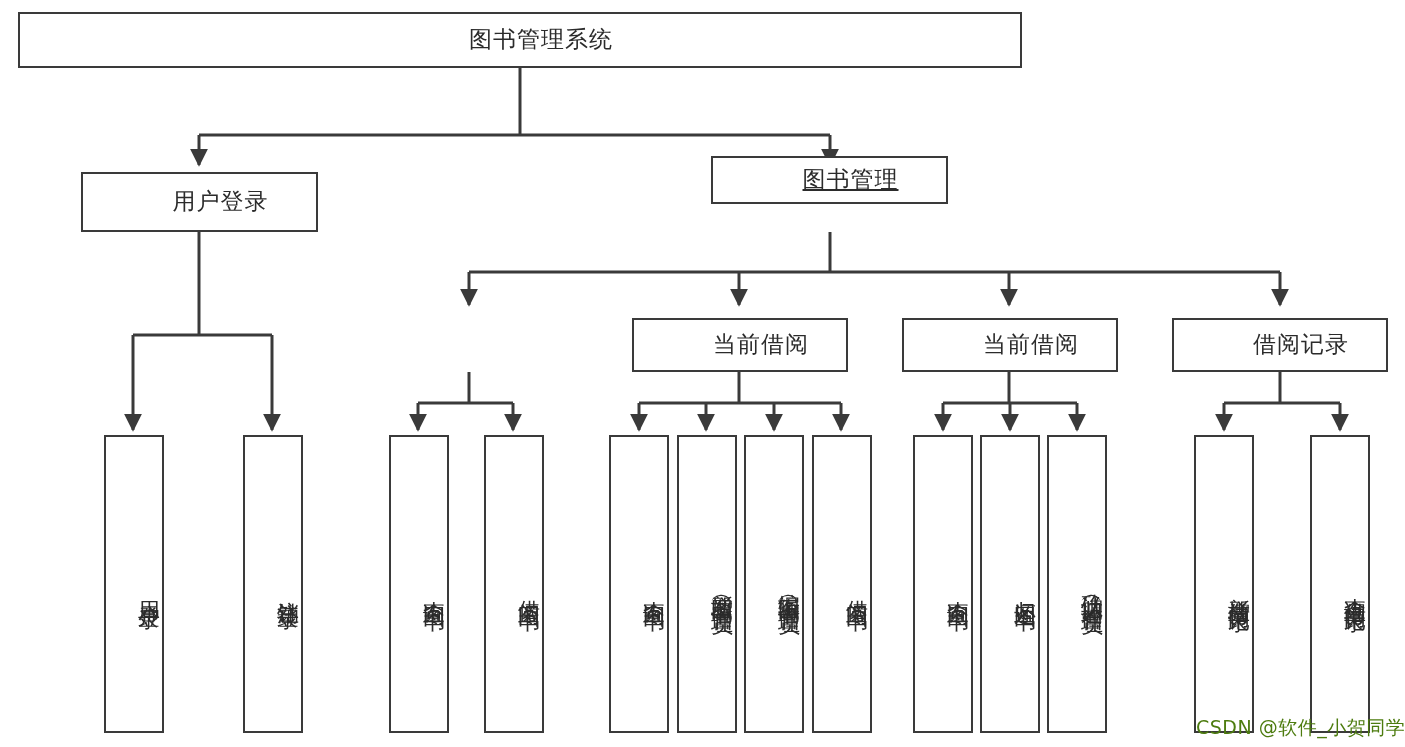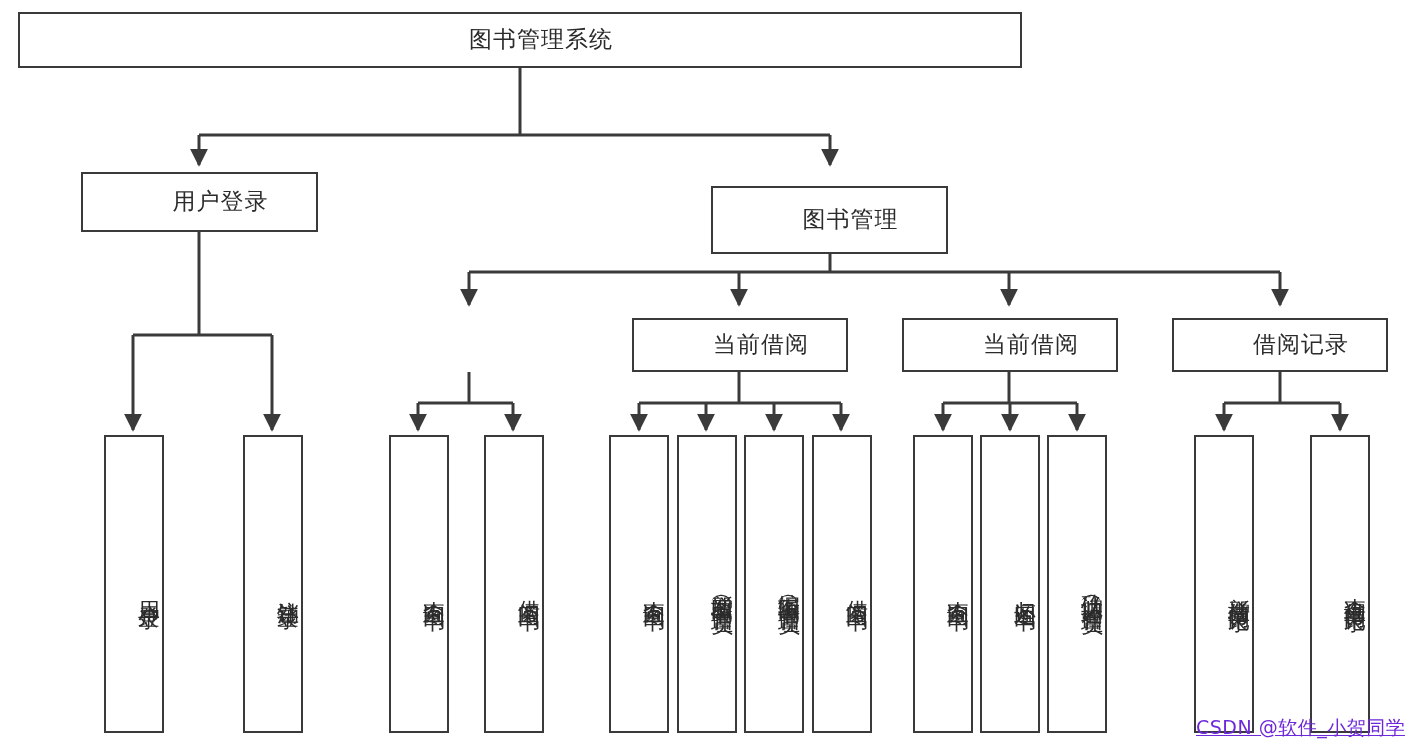--- a/index.html
+++ b/index.html
@@ -51,26 +51,25 @@
     padding-top: 10px;
     align-items: flex-start;
     justify-content: center;
   }
   .node .label {
     display: block;
     white-space: pre;
   }
   .watermark {
     position: absolute;
-    color: #6d28d9;
+    color: #4d7c0f;
     font-size: 19px;
     letter-spacing: 0.5px;
     white-space: nowrap;
     user-select: none;
-    text-decoration: underline;
   }
 </style>
 </head>
 <body>
 
 <div id="diagram-root">
 
   <svg id="edge-layer" viewBox="0 0 1405 747" width="1405" height="747" xmlns="http://www.w3.org/2000/svg">
     <defs>
       <marker id="arrow" viewBox="0 0 10 10" refX="9" refY="5" markerWidth="6" markerHeight="6" orient="auto-start-reverse">
@@ -121,21 +120,21 @@
     </g>
   </svg>
 
   <div class="node horiz" style="left:18px; top:12px; width:1004px; height:56px;">
     <span class="label">图书管理系统</span>
   </div>
 
   <div class="node horiz" style="left:81px; top:172px; width:237px; height:60px;">
     <span class="label">用户登录</span>
   </div>
-  <div class="node horiz" style="left:711px; top:186px; width:237px; height:68px;">
+  <div class="node horiz" style="left:711px; top:156px; width:237px; height:48px;text-decoration:underline;">
     <span class="label">图书管理</span>
   </div>
 
   <div class="node horiz" style="left:632px; top:318px; width:216px; height:54px;">
     <span class="label">当前借阅</span>
   </div>
   <div class="node horiz" style="left:902px; top:318px; width:216px; height:54px;">
     <span class="label">当前借阅</span>
   </div>
   <div class="node horiz" style="left:1172px; top:318px; width:216px; height:54px;">

